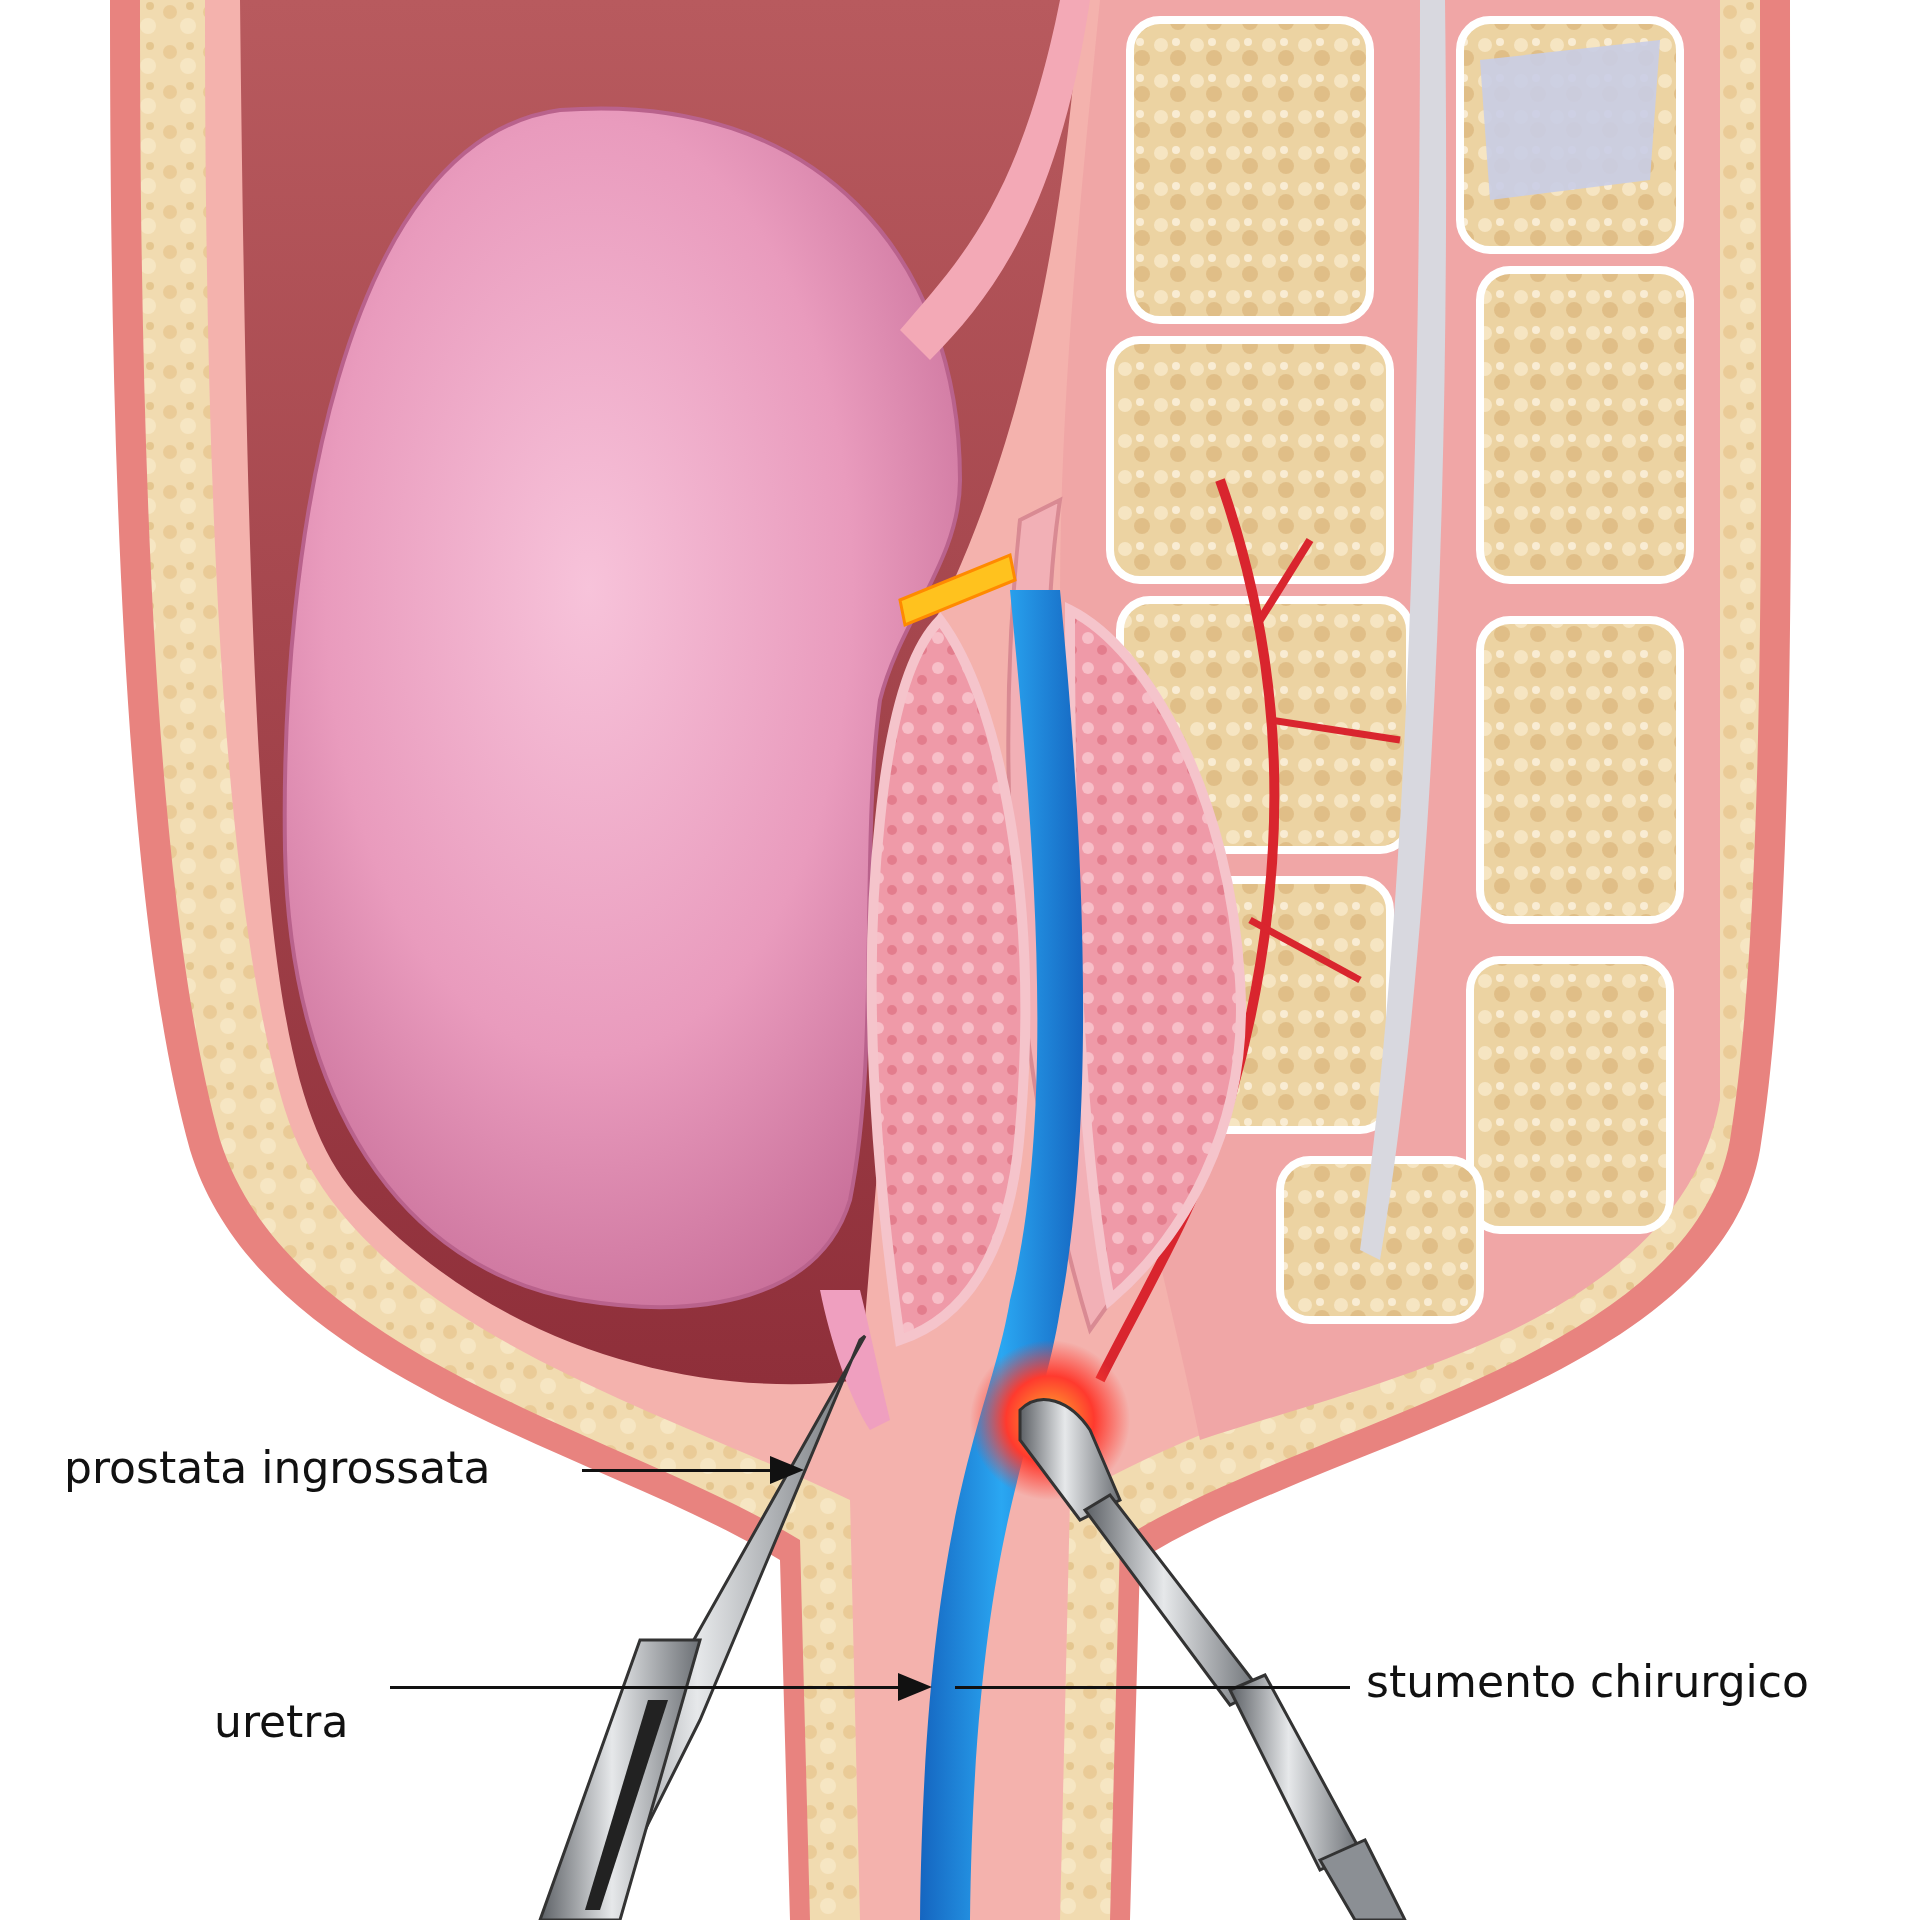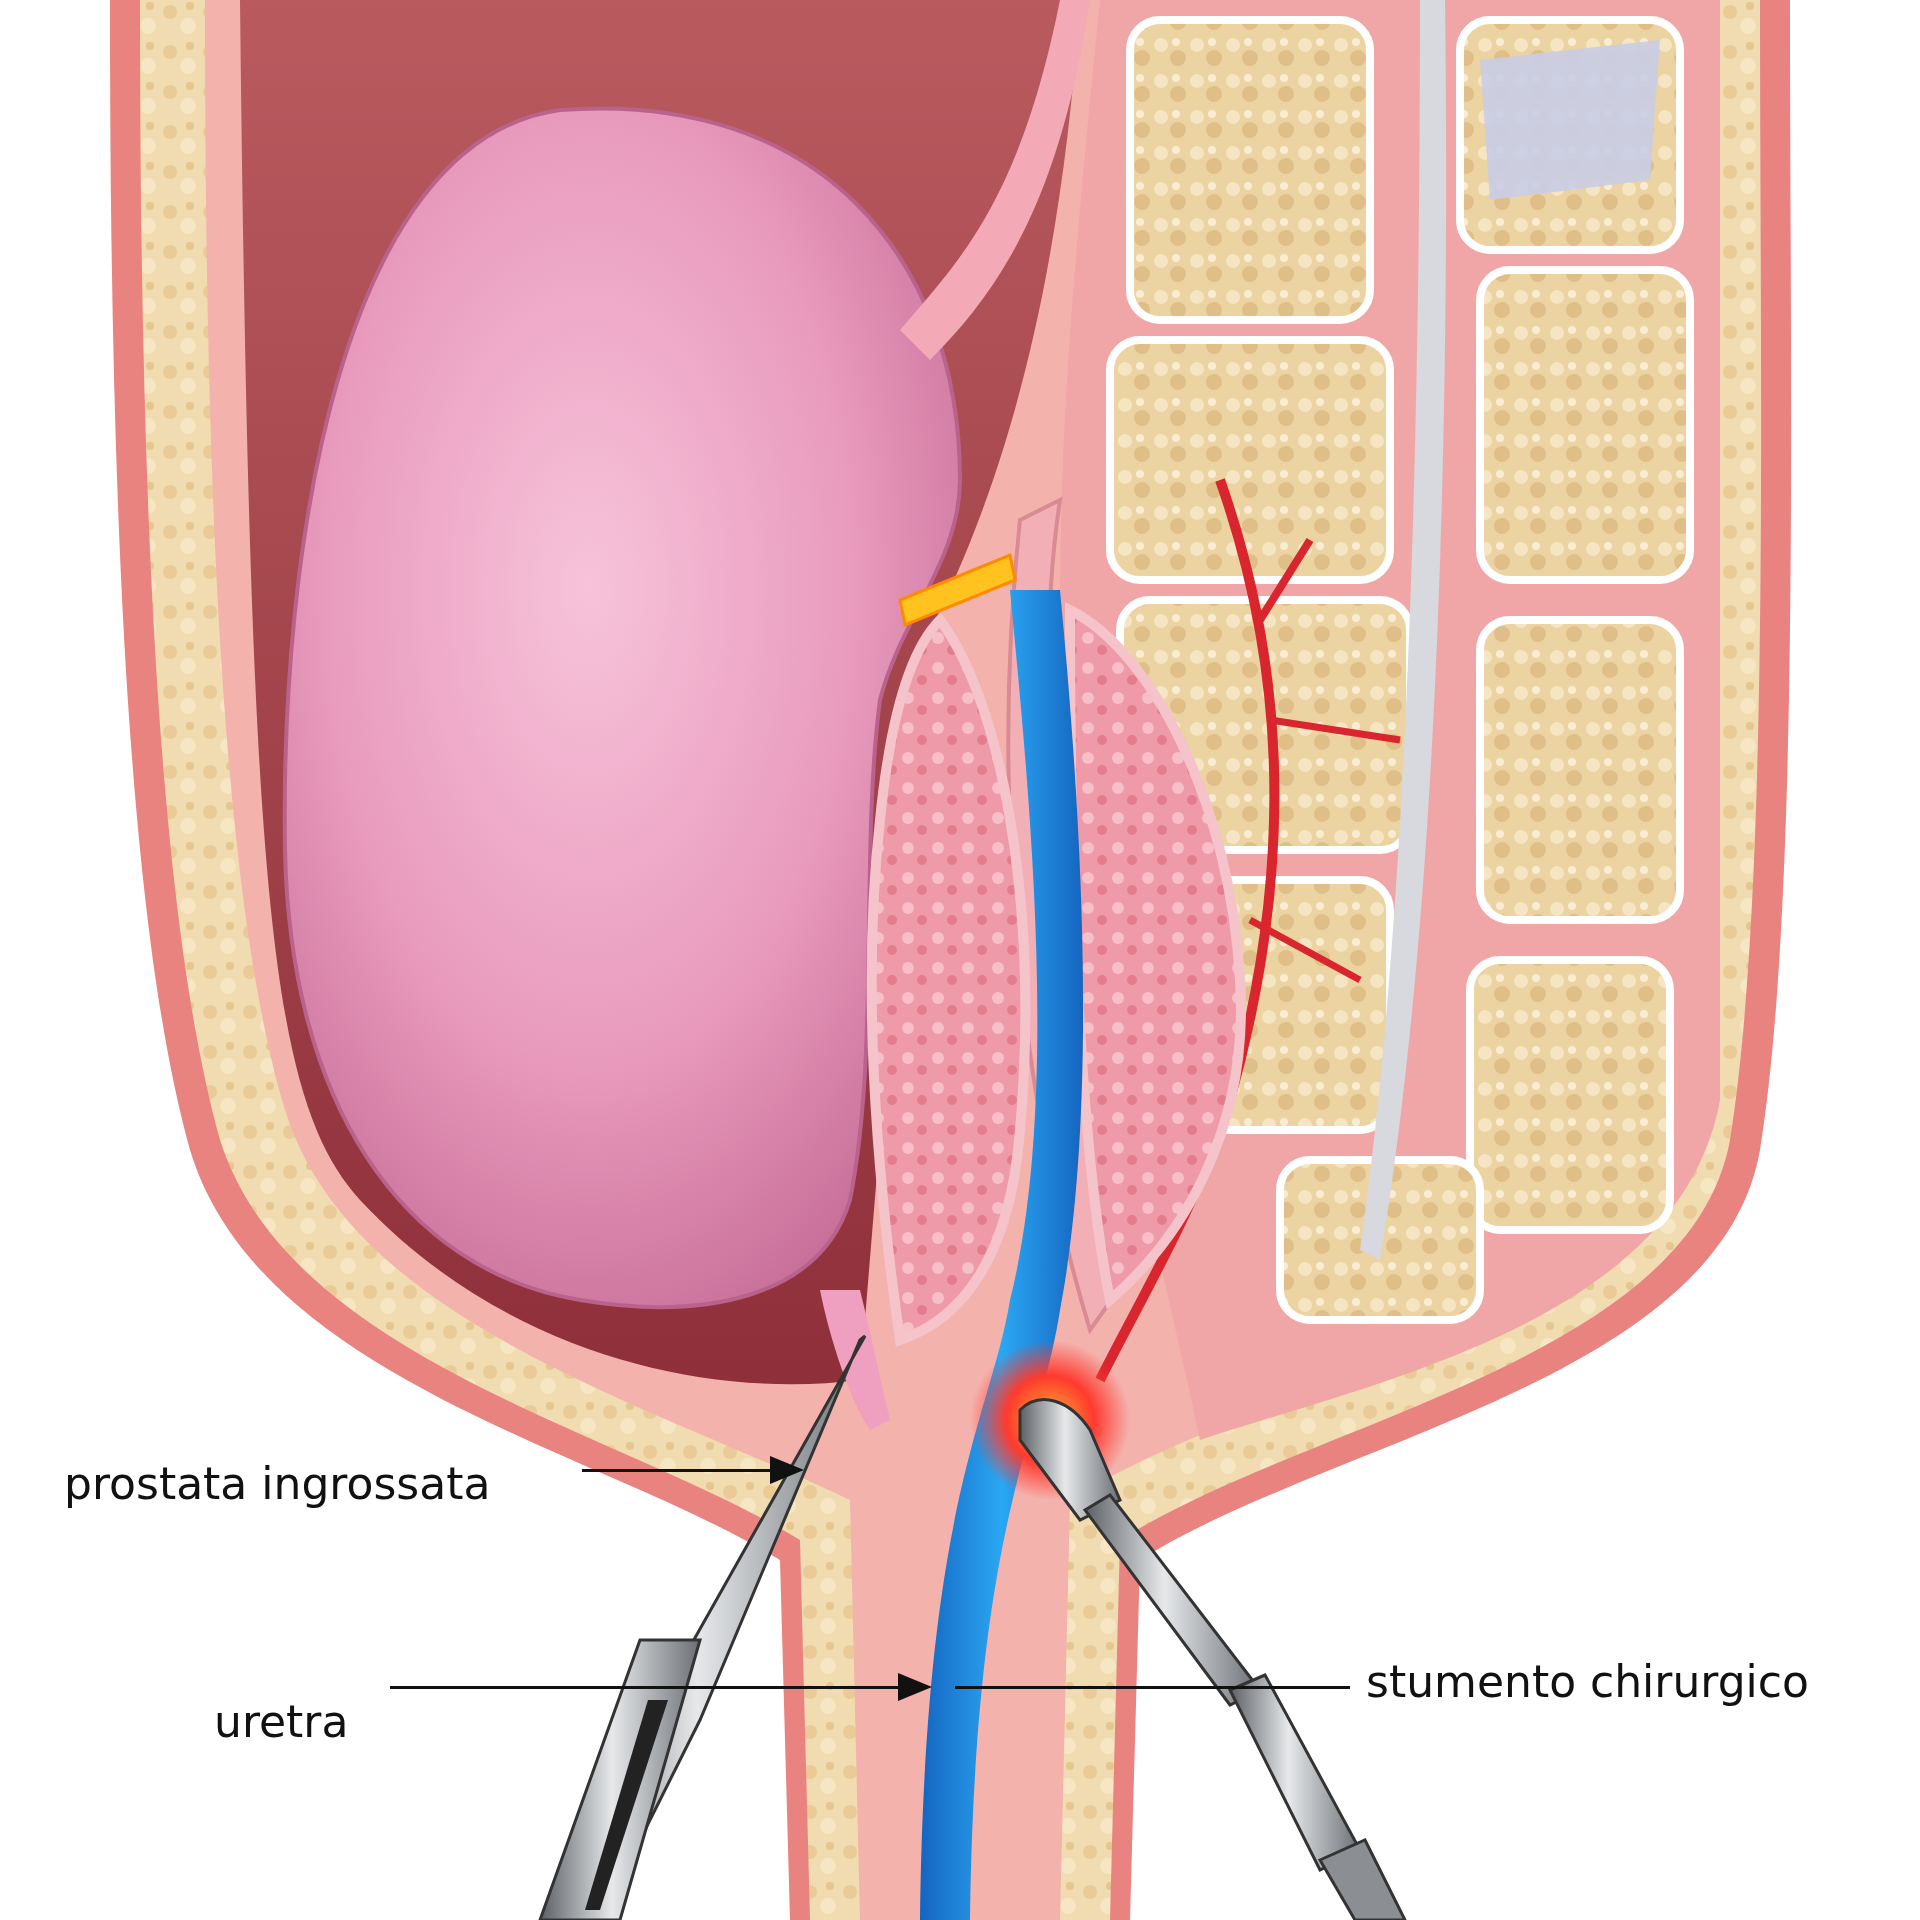--- a/index.html
+++ b/index.html
@@ -105,21 +105,21 @@
   </g>
 
   <g>
     <path d="M1020 1410 C1040 1390 1070 1400 1090 1430 L1120 1500 L1080 1520 L1020 1440 Z" fill="url(#steelGrad)" stroke="#333" stroke-width="3"></path>
     <path d="M1085 1510 L1110 1495 L1260 1690 L1230 1705 Z" fill="url(#steelGrad)" stroke="#333" stroke-width="3"></path>
     <path d="M1230 1690 L1265 1675 L1360 1850 L1320 1870 Z" fill="url(#steelGrad)" stroke="#333" stroke-width="3"></path>
     <path d="M1320 1860 L1365 1840 L1405 1920 L1355 1920 Z" fill="#8b8f94" stroke="#333" stroke-width="3"></path>
   </g>
 </svg>
 
-<div class="label" style="left:64px; top:1446px;margin-top:16px;">prostata ingrossata</div>
+<div class="label" style="left:64px; top:1446px;">prostata ingrossata</div>
 <div class="leader" style="left:582px; top:1469px; width:190px;"></div>
 <div class="arrowhead" style="left:770px; top:1456px;"></div>
 
 <div class="label" style="left:214px; top:1660px;margin-top:40px;">uretra</div>
 <div class="leader" style="left:390px; top:1686px; width:510px;"></div>
 <div class="arrowhead" style="left:898px; top:1673px;"></div>
 
 <div class="leader" style="left:955px; top:1686px; width:395px;"></div>
 <div class="label" style="left:1366px; top:1660px;text-align:right;">stumento chirurgico</div>
 

